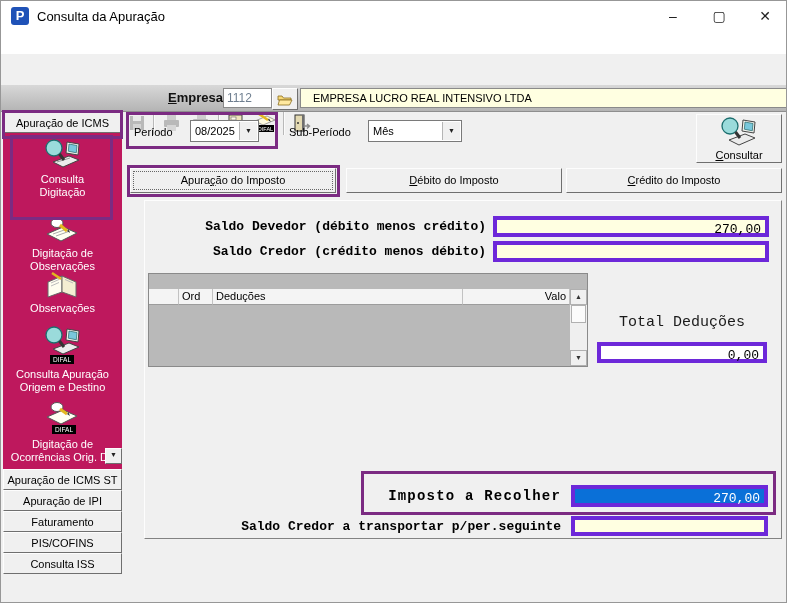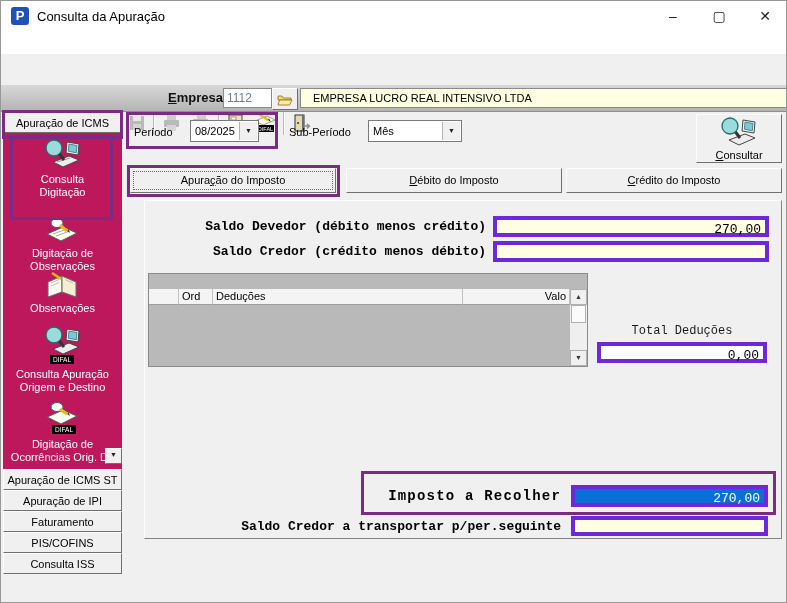--- a/index.html
+++ b/index.html
@@ -298,21 +298,21 @@
     <div class="gth" style="left:30px;width:34px;">Ord</div>
     <div class="gth" style="left:64px;width:250px;">Deduções</div>
     <div class="gth" style="left:314px;width:107px;text-align:right;">Valo</div>
     <div class="sb" style="top:15px;height:77px;">
       <div class="sbbtn" style="top:0;">▲</div>
       <div class="sbthumb" style="top:16px;"></div>
       <div class="sbbtn" style="bottom:0;">▼</div>
     </div>
   </div>
 
-  <div class="abs mono" style="left:596px;top:323px;width:170px;text-align:center;font-size:12px;color:#1a1a1a;">Total Deduções</div>
+  <div class="abs mono" style="left:596px;top:313px;width:170px;text-align:center;font-size:15px;color:#1a1a1a;">Total Deduções</div>
   <div class="abs mono field fwhite" style="left:596px;top:341px;width:170px;">0,00</div>
 
   <div class="abs mono flabel" style="left:340px;top:487px;width:220px;font-size:14px;letter-spacing:1.2px;">Imposto a Recolher</div>
   <div class="abs mono field fblue" style="left:570px;top:484px;width:197px;height:22px;line-height:20px;">270,00</div>
 
   <div class="abs mono flabel" style="left:160px;top:518px;width:400px;">Saldo Credor a transportar p/per.seguinte</div>
   <div class="abs mono field fyellow" style="left:570px;top:515px;width:197px;height:20px;"></div>
 
 
   <div class="abs ann" style="left:1px;top:109px;width:115px;height:23px;"></div>

